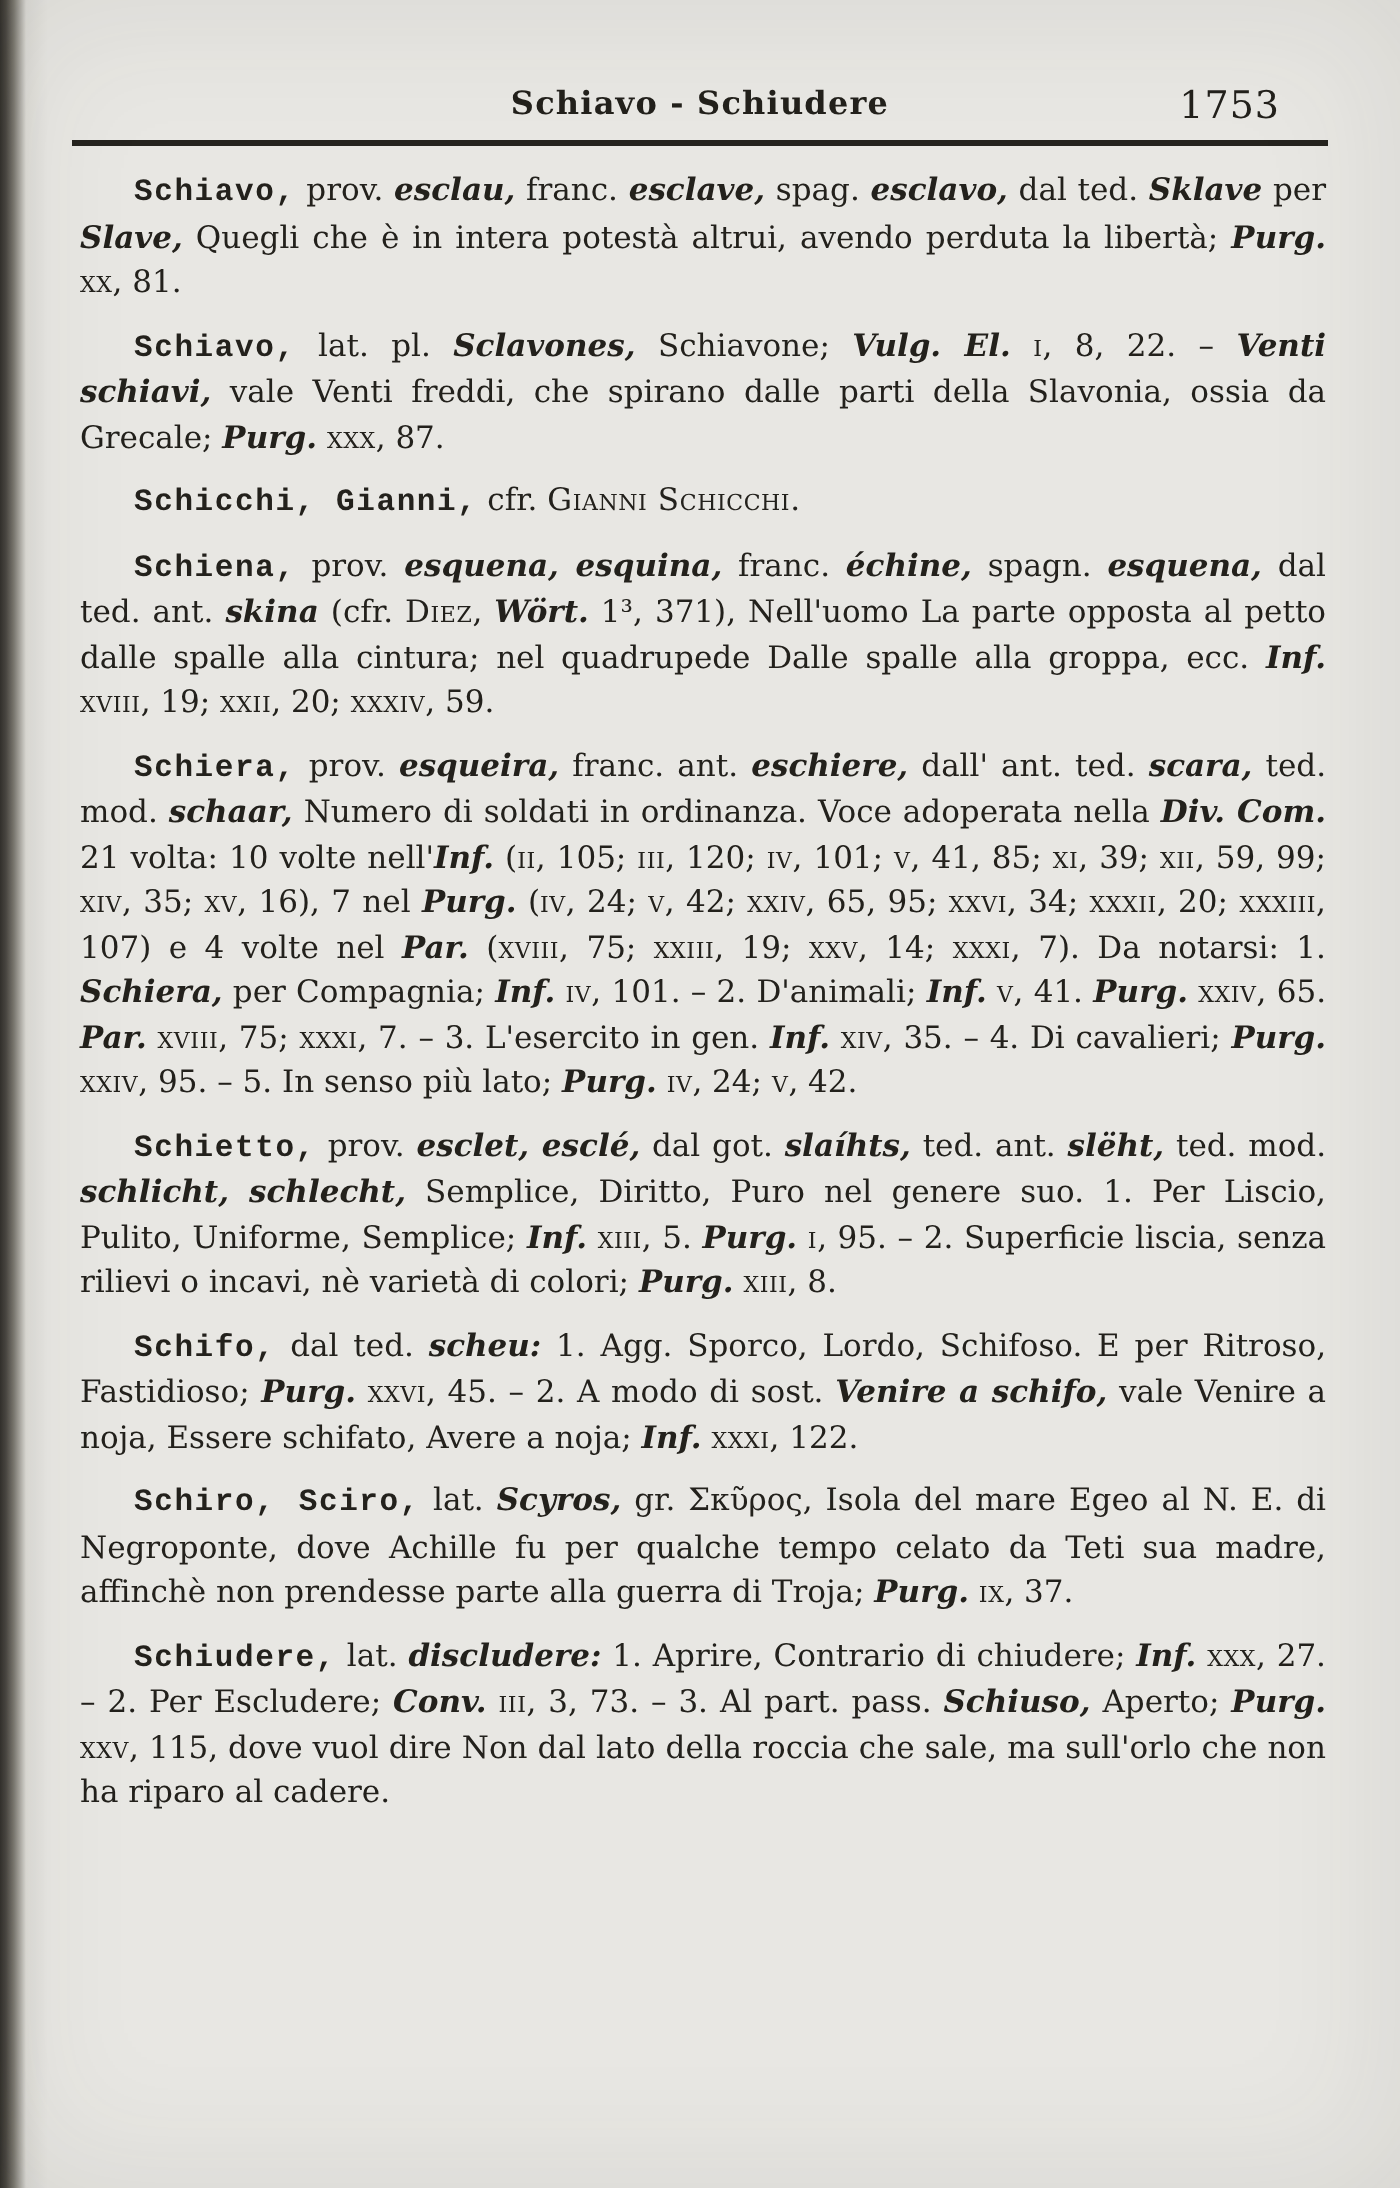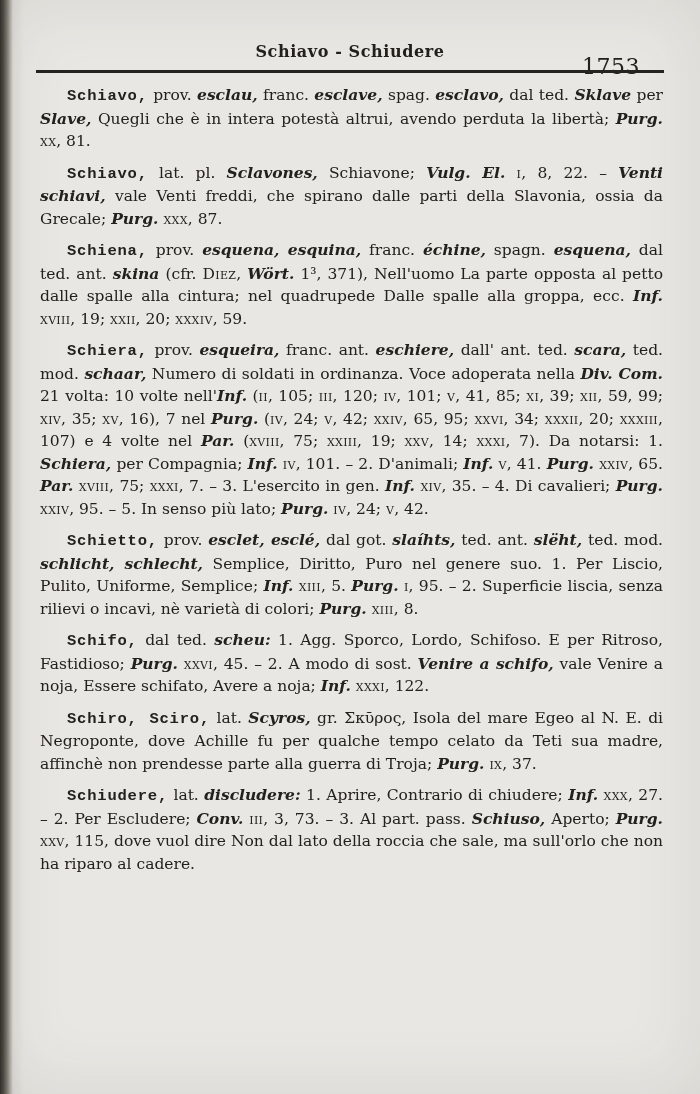--- a/index.html
+++ b/index.html
@@ -44,23 +44,22 @@
     position: absolute;
     left: 0; right: 0;
     text-align: center;
     font-weight: bold;
     font-size: 16px;
     letter-spacing: 0.6px;
   }
   .page-number {
     position: absolute;
     right: 60px; top: 0;
-    font-size: 22px;
+    font-size: 19px;
     letter-spacing: 0.5px;
-    margin-top: 12px;
   }
   .header-rule {
     position: absolute;
     top: 70px; left: 36px; right: 36px;
     height: 2.4px;
     background: var(--rule, #26241f);
     border-bottom: 1px solid rgba(38,36,31,0.25);
   }
   .content {
     position: absolute;
@@ -96,20 +95,21 @@
   <div class="running-header">
     <span class="header-title">Schiavo - Schiudere</span>
     <span class="page-number">1753</span>
   </div>
 
   <div class="header-rule"></div>
 
   <div class="content">
       <p class="entry"><span class="run b">Schiavo,</span><span class="run n"> prov. </span><span class="run i">esclau,</span><span class="run n"> franc. </span><span class="run i">esclave,</span><span class="run n"> spag. </span><span class="run i">esclavo,</span><span class="run n"> dal ted. </span><span class="run i">Sklave</span><span class="run n"> per </span><span class="run i">Slave,</span><span class="run n"> Quegli che è in intera potestà altrui, avendo perduta la libertà; </span><span class="run i">Purg.</span><span class="run n"> </span><span class="run sc">xx</span><span class="run n">, 81.</span></p>
       <p class="entry"><span class="run b">Schiavo,</span><span class="run n"> lat. pl. </span><span class="run i">Sclavones,</span><span class="run n"> Schiavone; </span><span class="run i">Vulg. El.</span><span class="run n"> </span><span class="run sc">i</span><span class="run n">, 8, 22. – </span><span class="run i">Venti schiavi,</span><span class="run n"> vale Venti freddi, che spirano dalle parti della Slavonia, ossia da Grecale; </span><span class="run i">Purg.</span><span class="run n"> </span><span class="run sc">xxx</span><span class="run n">, 87.</span></p>
+      <p class="entry"><span class="run b">Schicchi, Gianni,</span><span class="run n"> cfr. </span><span class="run sc">Gianni Schicchi</span><span class="run n">.</span></p>
       <p class="entry"><span class="run b">Schiena,</span><span class="run n"> prov. </span><span class="run i">esquena, esquina,</span><span class="run n"> franc. </span><span class="run i">échine,</span><span class="run n"> spagn. </span><span class="run i">esquena,</span><span class="run n"> dal ted. ant. </span><span class="run i">skina</span><span class="run n"> (cfr. </span><span class="run sc">Diez</span><span class="run n">, </span><span class="run i">Wört.</span><span class="run n"> 1³, 371), Nell'uomo La parte opposta al petto dalle spalle alla cintura; nel quadrupede Dalle spalle alla groppa, ecc. </span><span class="run i">Inf.</span><span class="run n"> </span><span class="run sc">xviii</span><span class="run n">, 19; </span><span class="run sc">xxii</span><span class="run n">, 20; </span><span class="run sc">xxxiv</span><span class="run n">, 59.</span></p>
       <p class="entry"><span class="run b">Schiera,</span><span class="run n"> prov. </span><span class="run i">esqueira,</span><span class="run n"> franc. ant. </span><span class="run i">eschiere,</span><span class="run n"> dall' ant. ted. </span><span class="run i">scara,</span><span class="run n"> ted. mod. </span><span class="run i">schaar,</span><span class="run n"> Numero di soldati in ordinanza. Voce adoperata nella </span><span class="run i">Div. Com.</span><span class="run n"> 21 volta: 10 volte nell'</span><span class="run i">Inf.</span><span class="run n"> (</span><span class="run sc">ii</span><span class="run n">, 105; </span><span class="run sc">iii</span><span class="run n">, 120; </span><span class="run sc">iv</span><span class="run n">, 101; </span><span class="run sc">v</span><span class="run n">, 41, 85; </span><span class="run sc">xi</span><span class="run n">, 39; </span><span class="run sc">xii</span><span class="run n">, 59, 99; </span><span class="run sc">xiv</span><span class="run n">, 35; </span><span class="run sc">xv</span><span class="run n">, 16), 7 nel </span><span class="run i">Purg.</span><span class="run n"> (</span><span class="run sc">iv</span><span class="run n">, 24; </span><span class="run sc">v</span><span class="run n">, 42; </span><span class="run sc">xxiv</span><span class="run n">, 65, 95; </span><span class="run sc">xxvi</span><span class="run n">, 34; </span><span class="run sc">xxxii</span><span class="run n">, 20; </span><span class="run sc">xxxiii</span><span class="run n">, 107) e 4 volte nel </span><span class="run i">Par.</span><span class="run n"> (</span><span class="run sc">xviii</span><span class="run n">, 75; </span><span class="run sc">xxiii</span><span class="run n">, 19; </span><span class="run sc">xxv</span><span class="run n">, 14; </span><span class="run sc">xxxi</span><span class="run n">, 7). Da notarsi: 1. </span><span class="run i">Schiera,</span><span class="run n"> per Compagnia; </span><span class="run i">Inf.</span><span class="run n"> </span><span class="run sc">iv</span><span class="run n">, 101. – 2. D'animali; </span><span class="run i">Inf.</span><span class="run n"> </span><span class="run sc">v</span><span class="run n">, 41. </span><span class="run i">Purg.</span><span class="run n"> </span><span class="run sc">xxiv</span><span class="run n">, 65. </span><span class="run i">Par.</span><span class="run n"> </span><span class="run sc">xviii</span><span class="run n">, 75; </span><span class="run sc">xxxi</span><span class="run n">, 7. – 3. L'esercito in gen. </span><span class="run i">Inf.</span><span class="run n"> </span><span class="run sc">xiv</span><span class="run n">, 35. – 4. Di cavalieri; </span><span class="run i">Purg.</span><span class="run n"> </span><span class="run sc">xxiv</span><span class="run n">, 95. – 5. In senso più lato; </span><span class="run i">Purg.</span><span class="run n"> </span><span class="run sc">iv</span><span class="run n">, 24; </span><span class="run sc">v</span><span class="run n">, 42.</span></p>
       <p class="entry"><span class="run b">Schietto,</span><span class="run n"> prov. </span><span class="run i">esclet, esclé,</span><span class="run n"> dal got. </span><span class="run i">slaíhts,</span><span class="run n"> ted. ant. </span><span class="run i">slëht,</span><span class="run n"> ted. mod. </span><span class="run i">schlicht, schlecht,</span><span class="run n"> Semplice, Diritto, Puro nel genere suo. 1. Per Liscio, Pulito, Uniforme, Semplice; </span><span class="run i">Inf.</span><span class="run n"> </span><span class="run sc">xiii</span><span class="run n">, 5. </span><span class="run i">Purg.</span><span class="run n"> </span><span class="run sc">i</span><span class="run n">, 95. – 2. Superficie liscia, senza rilievi o incavi, nè varietà di colori; </span><span class="run i">Purg.</span><span class="run n"> </span><span class="run sc">xiii</span><span class="run n">, 8.</span></p>
       <p class="entry"><span class="run b">Schifo,</span><span class="run n"> dal ted. </span><span class="run i">scheu:</span><span class="run n"> 1. Agg. Sporco, Lordo, Schifoso. E per Ritroso, Fastidioso; </span><span class="run i">Purg.</span><span class="run n"> </span><span class="run sc">xxvi</span><span class="run n">, 45. – 2. A modo di sost. </span><span class="run i">Venire a schifo,</span><span class="run n"> vale Venire a noja, Essere schifato, Avere a noja; </span><span class="run i">Inf.</span><span class="run n"> </span><span class="run sc">xxxi</span><span class="run n">, 122.</span></p>
       <p class="entry"><span class="run b">Schiro, Sciro,</span><span class="run n"> lat. </span><span class="run i">Scyros,</span><span class="run n"> gr. Σκῦρος, Isola del mare Egeo al N. E. di Negroponte, dove Achille fu per qualche tempo celato da Teti sua madre, affinchè non prendesse parte alla guerra di Troja; </span><span class="run i">Purg.</span><span class="run n"> </span><span class="run sc">ix</span><span class="run n">, 37.</span></p>
       <p class="entry"><span class="run b">Schiudere,</span><span class="run n"> lat. </span><span class="run i">discludere:</span><span class="run n"> 1. Aprire, Contrario di chiudere; </span><span class="run i">Inf.</span><span class="run n"> </span><span class="run sc">xxx</span><span class="run n">, 27. – 2. Per Escludere; </span><span class="run i">Conv.</span><span class="run n"> </span><span class="run sc">iii</span><span class="run n">, 3, 73. – 3. Al part. pass. </span><span class="run i">Schiuso,</span><span class="run n"> Aperto; </span><span class="run i">Purg.</span><span class="run n"> </span><span class="run sc">xxv</span><span class="run n">, 115, dove vuol dire Non dal lato della roccia che sale, ma sull'orlo che non ha riparo al cadere.</span></p>
     </div>
 </div>
 
 </body></html>

